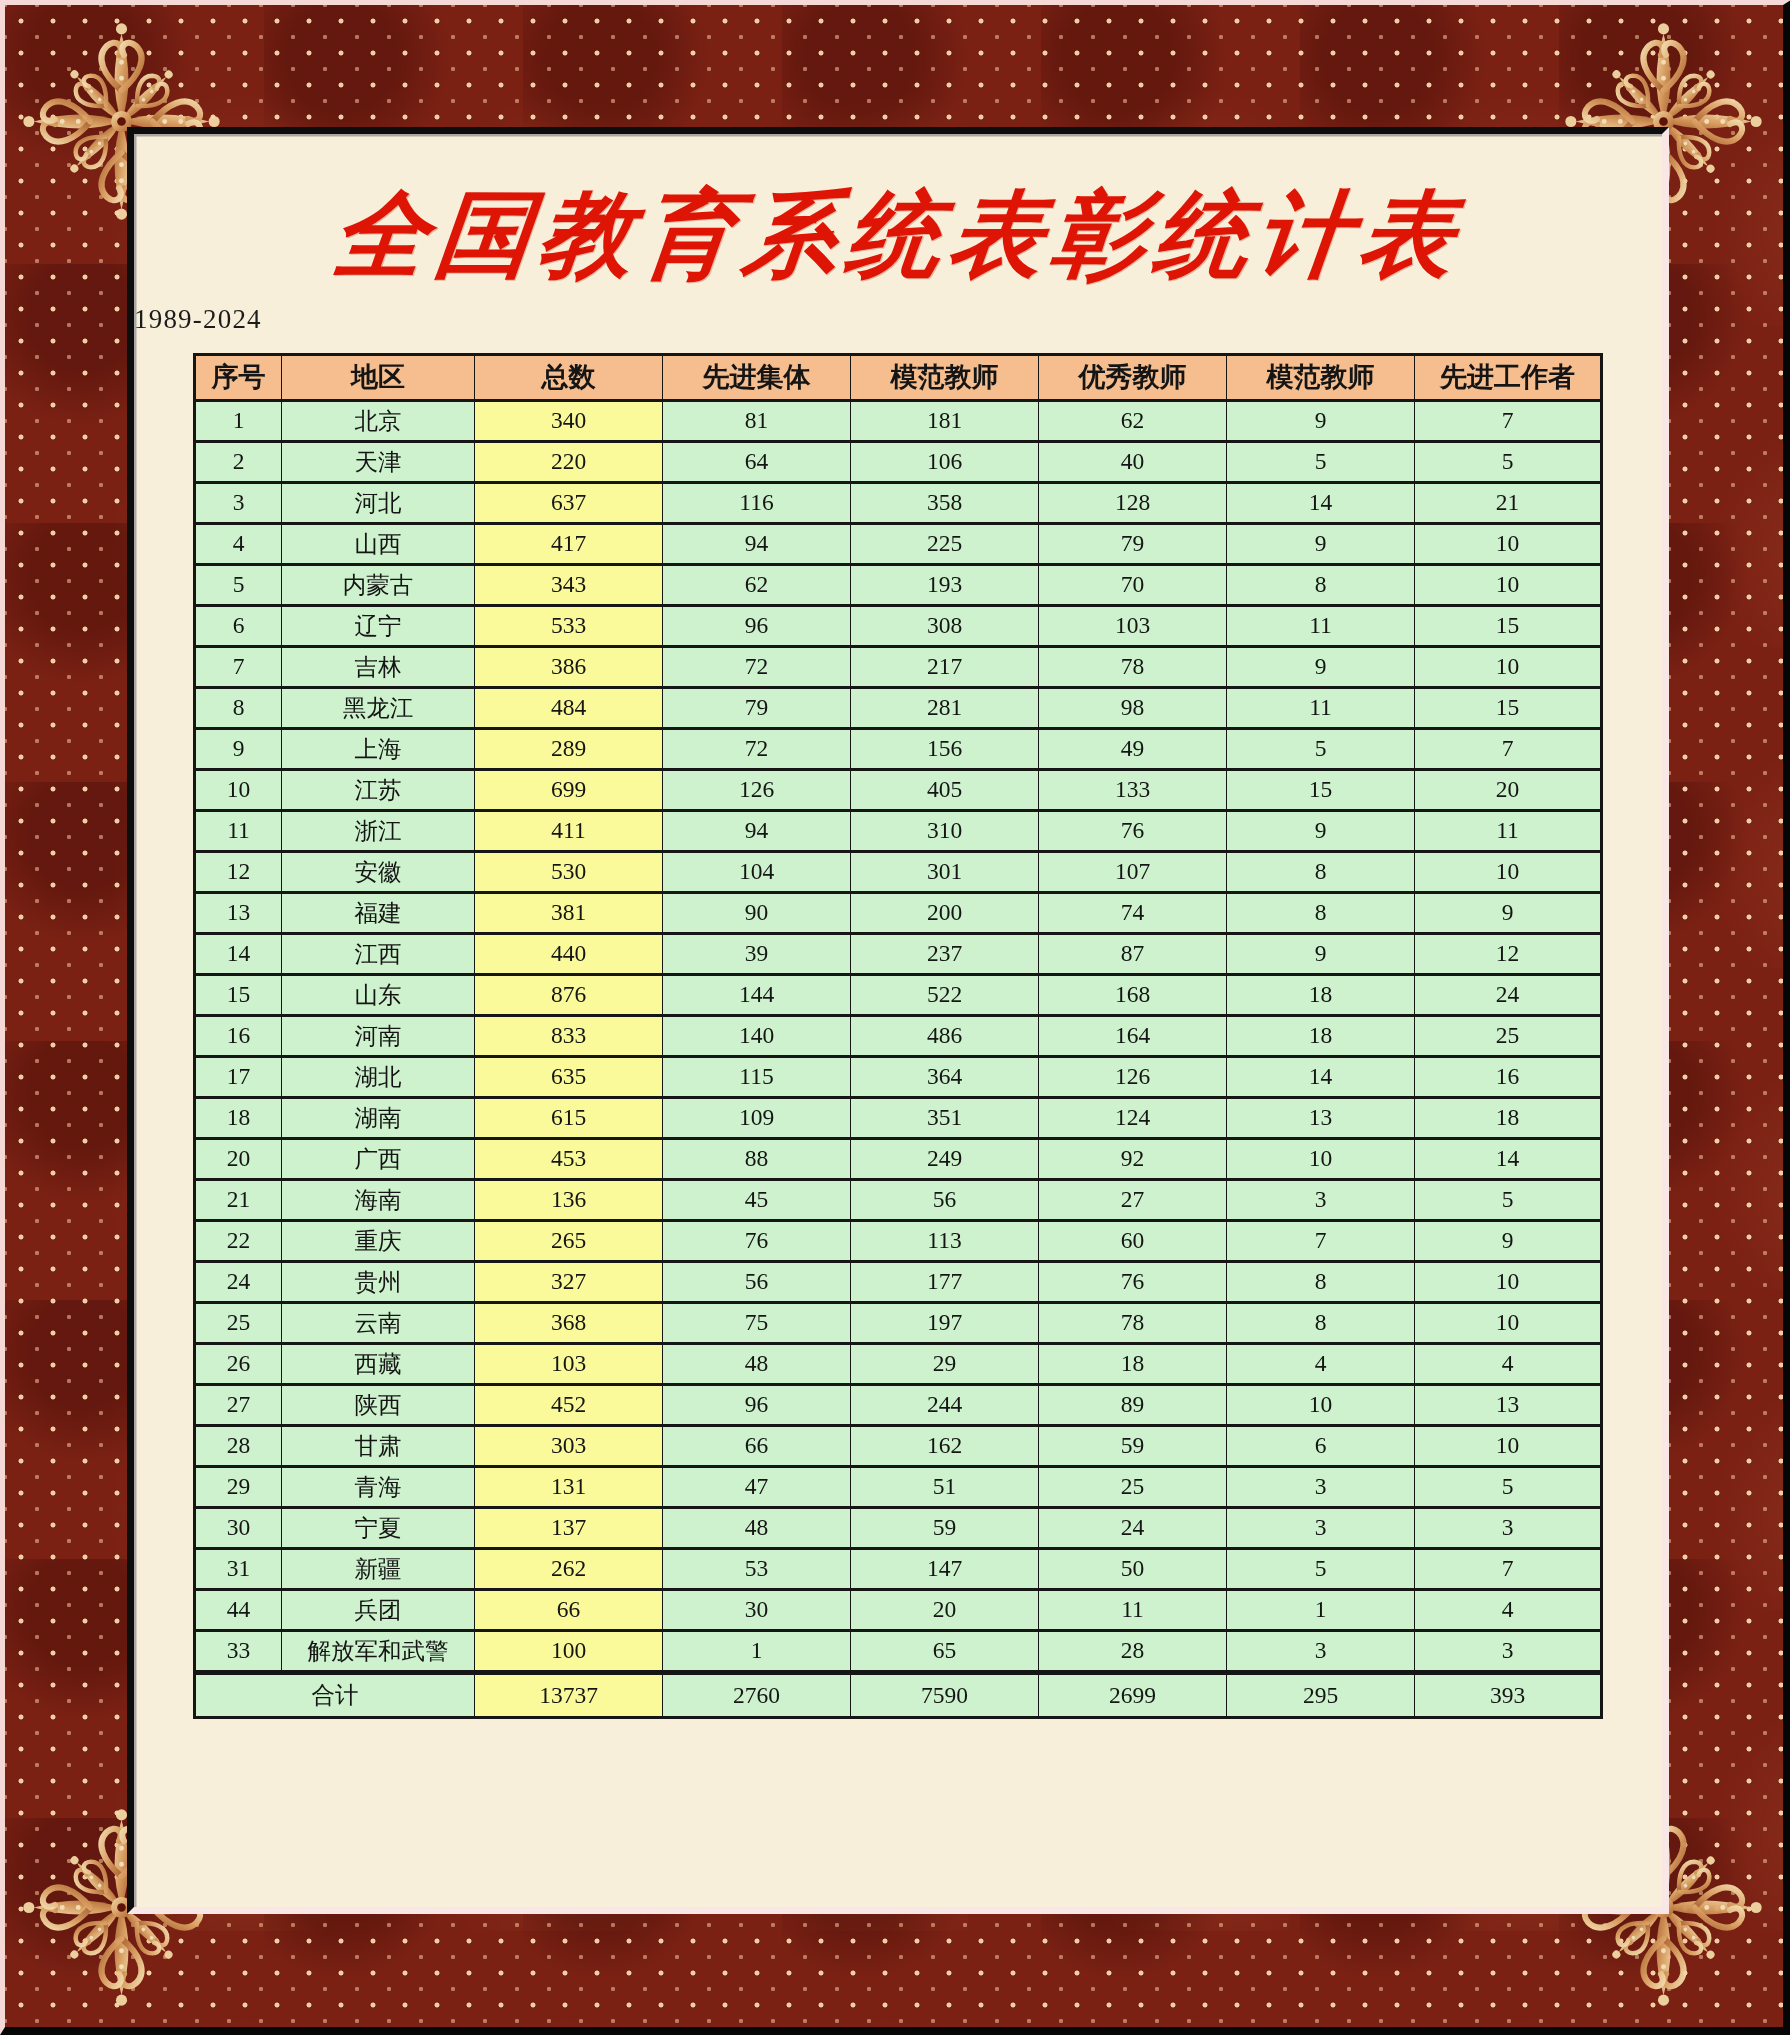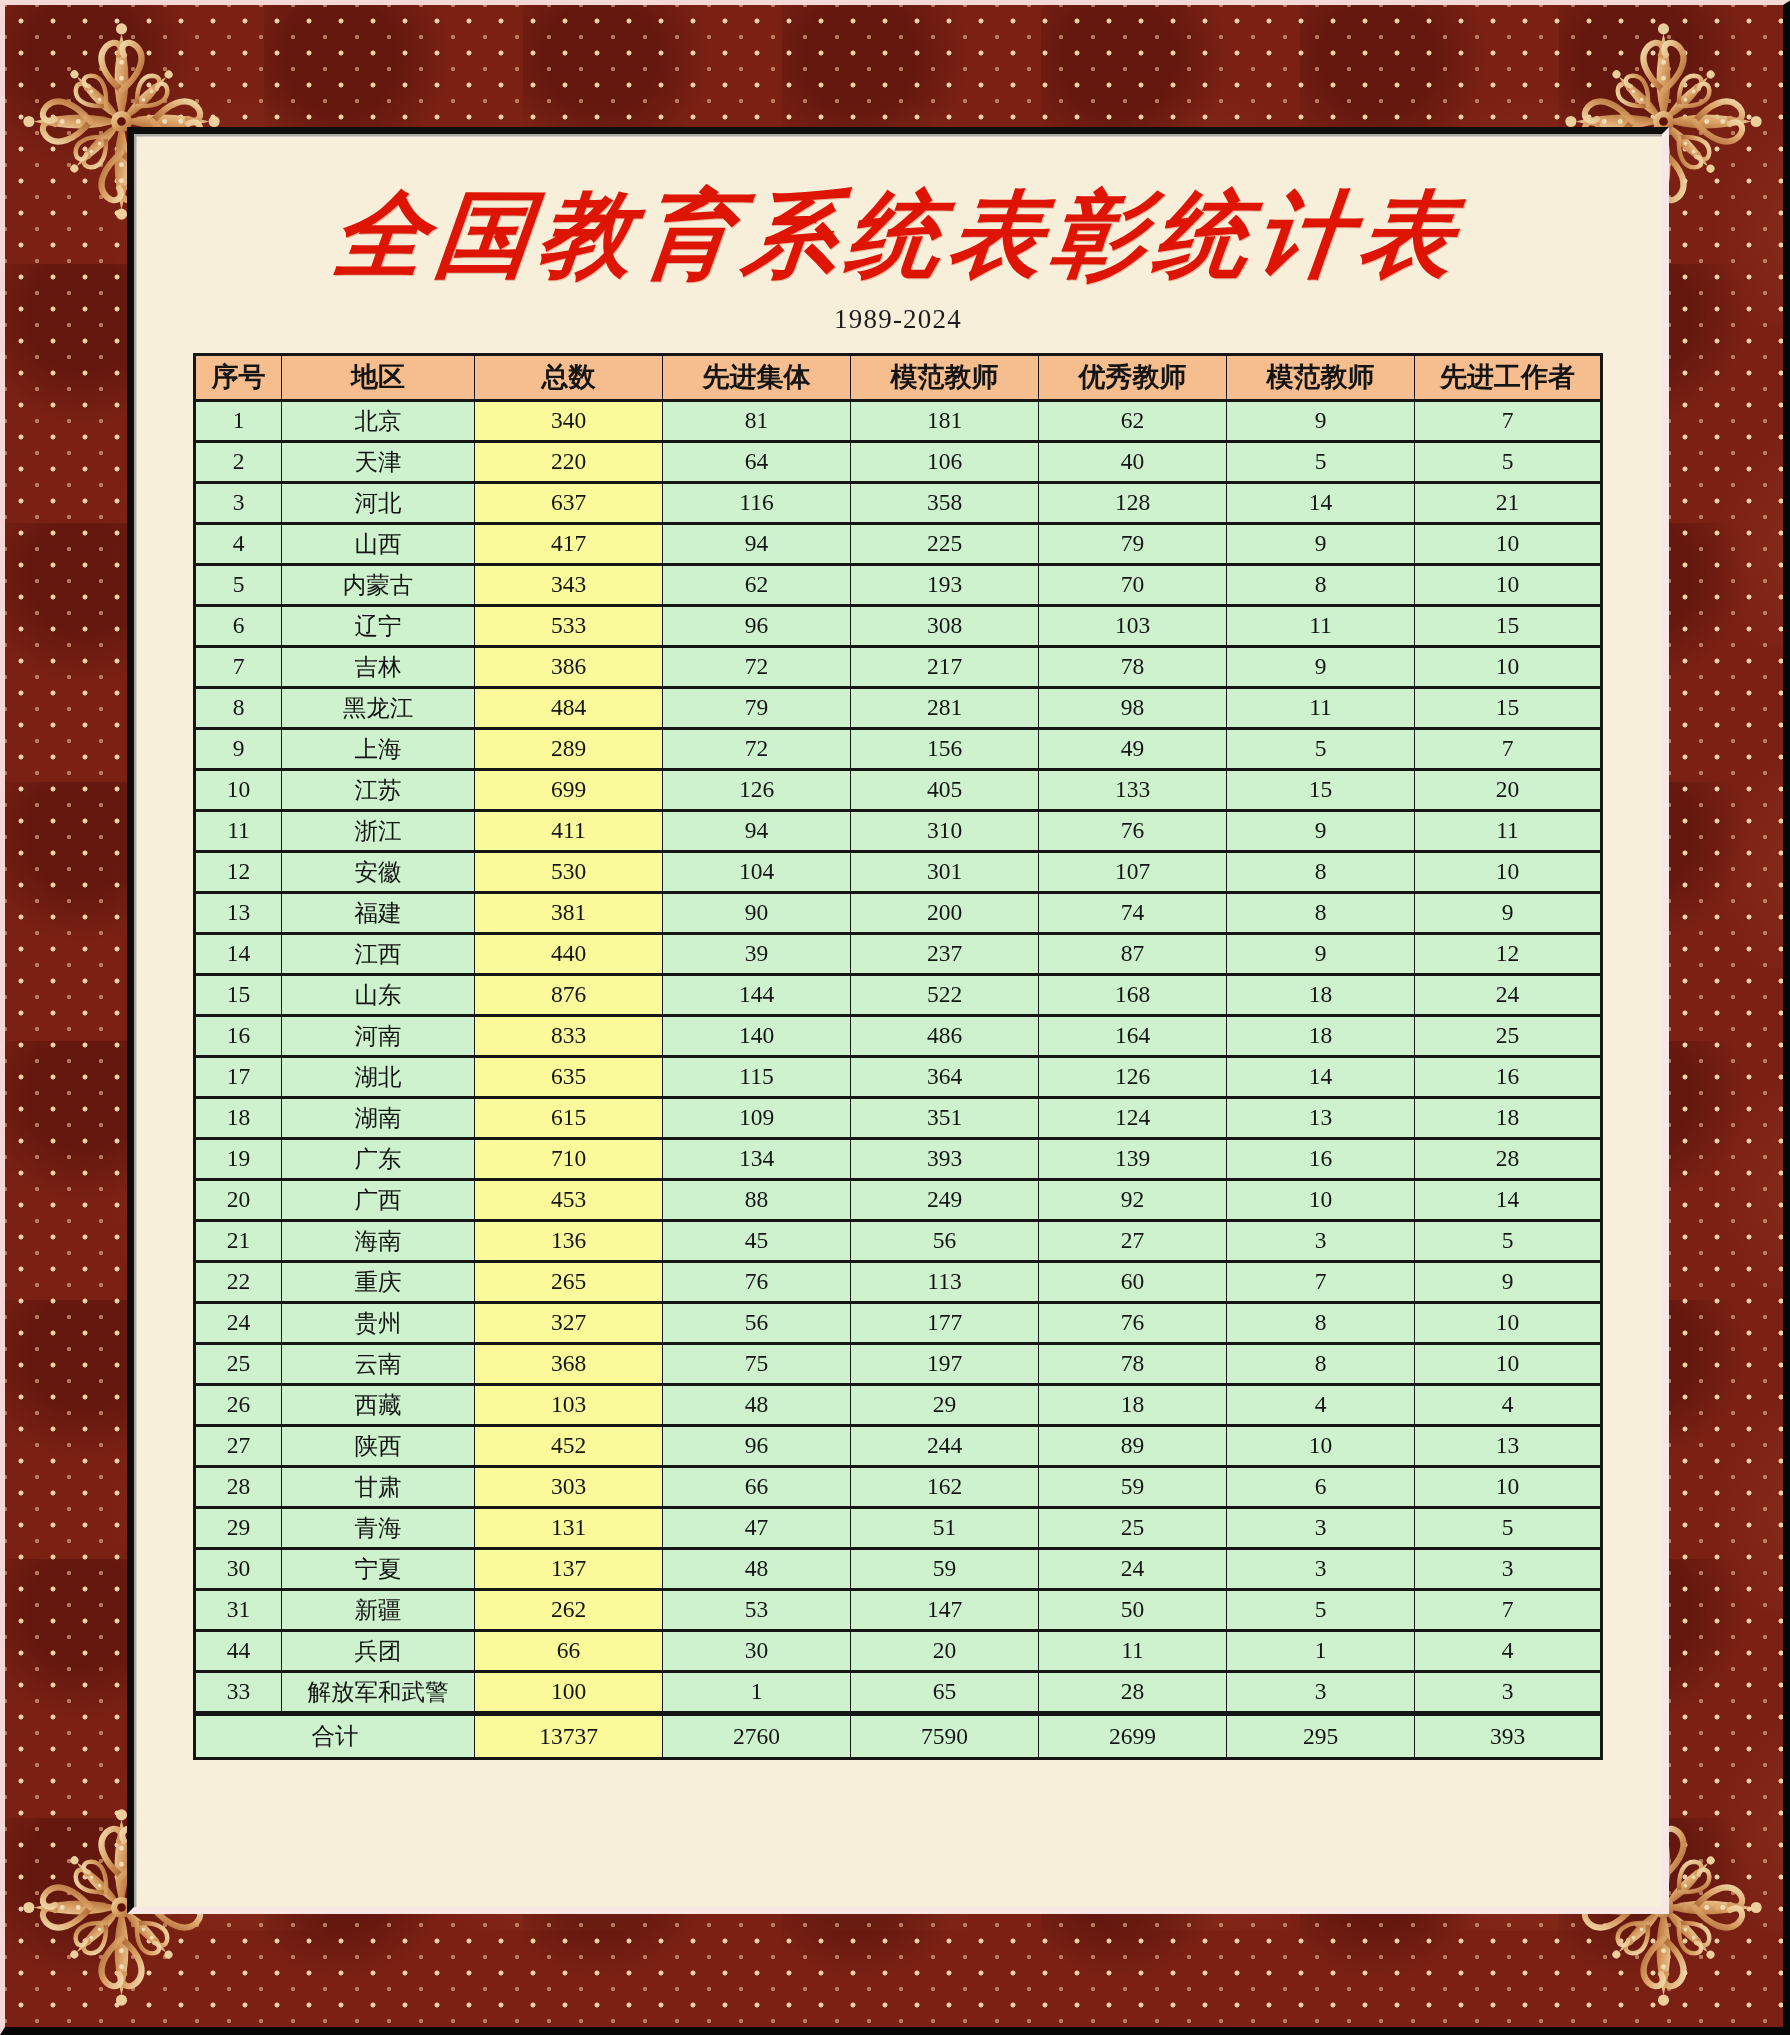--- a/index.html
+++ b/index.html
@@ -64,21 +64,21 @@
     font-size:94px;
     line-height:1.4;
     letter-spacing:8.6px;
     color:var(--title-red);
     transform:skewX(-6deg);
     text-shadow:1.2px 1.2px 0 rgba(160,20,0,.25);
     white-space:nowrap;
   }
   .subtitle{
     margin-top:3.7px;
-    text-align:center;
+    text-align:left;
     font-size:27px;
     color:#1c1c1c;
     letter-spacing:1.2px;
   }
   
   table.stats{
     border-collapse:collapse;
     table-layout:fixed;
     width:1408px;
     margin:17.3px auto 0 auto;
@@ -357,30 +357,20 @@
           <td>18</td>
           <td>湖南</td>
           <td class="c-total">615</td>
           <td>109</td>
           <td>351</td>
           <td>124</td>
           <td>13</td>
           <td>18</td>
         </tr>
         <tr>
-          <td>19</td>
-          <td>广东</td>
-          <td class="c-total">710</td>
-          <td>134</td>
-          <td>393</td>
-          <td>139</td>
-          <td>16</td>
-          <td>28</td>
-        </tr>
-        <tr>
           <td>20</td>
           <td>广西</td>
           <td class="c-total">453</td>
           <td>88</td>
           <td>249</td>
           <td>92</td>
           <td>10</td>
           <td>14</td>
         </tr>
         <tr>

